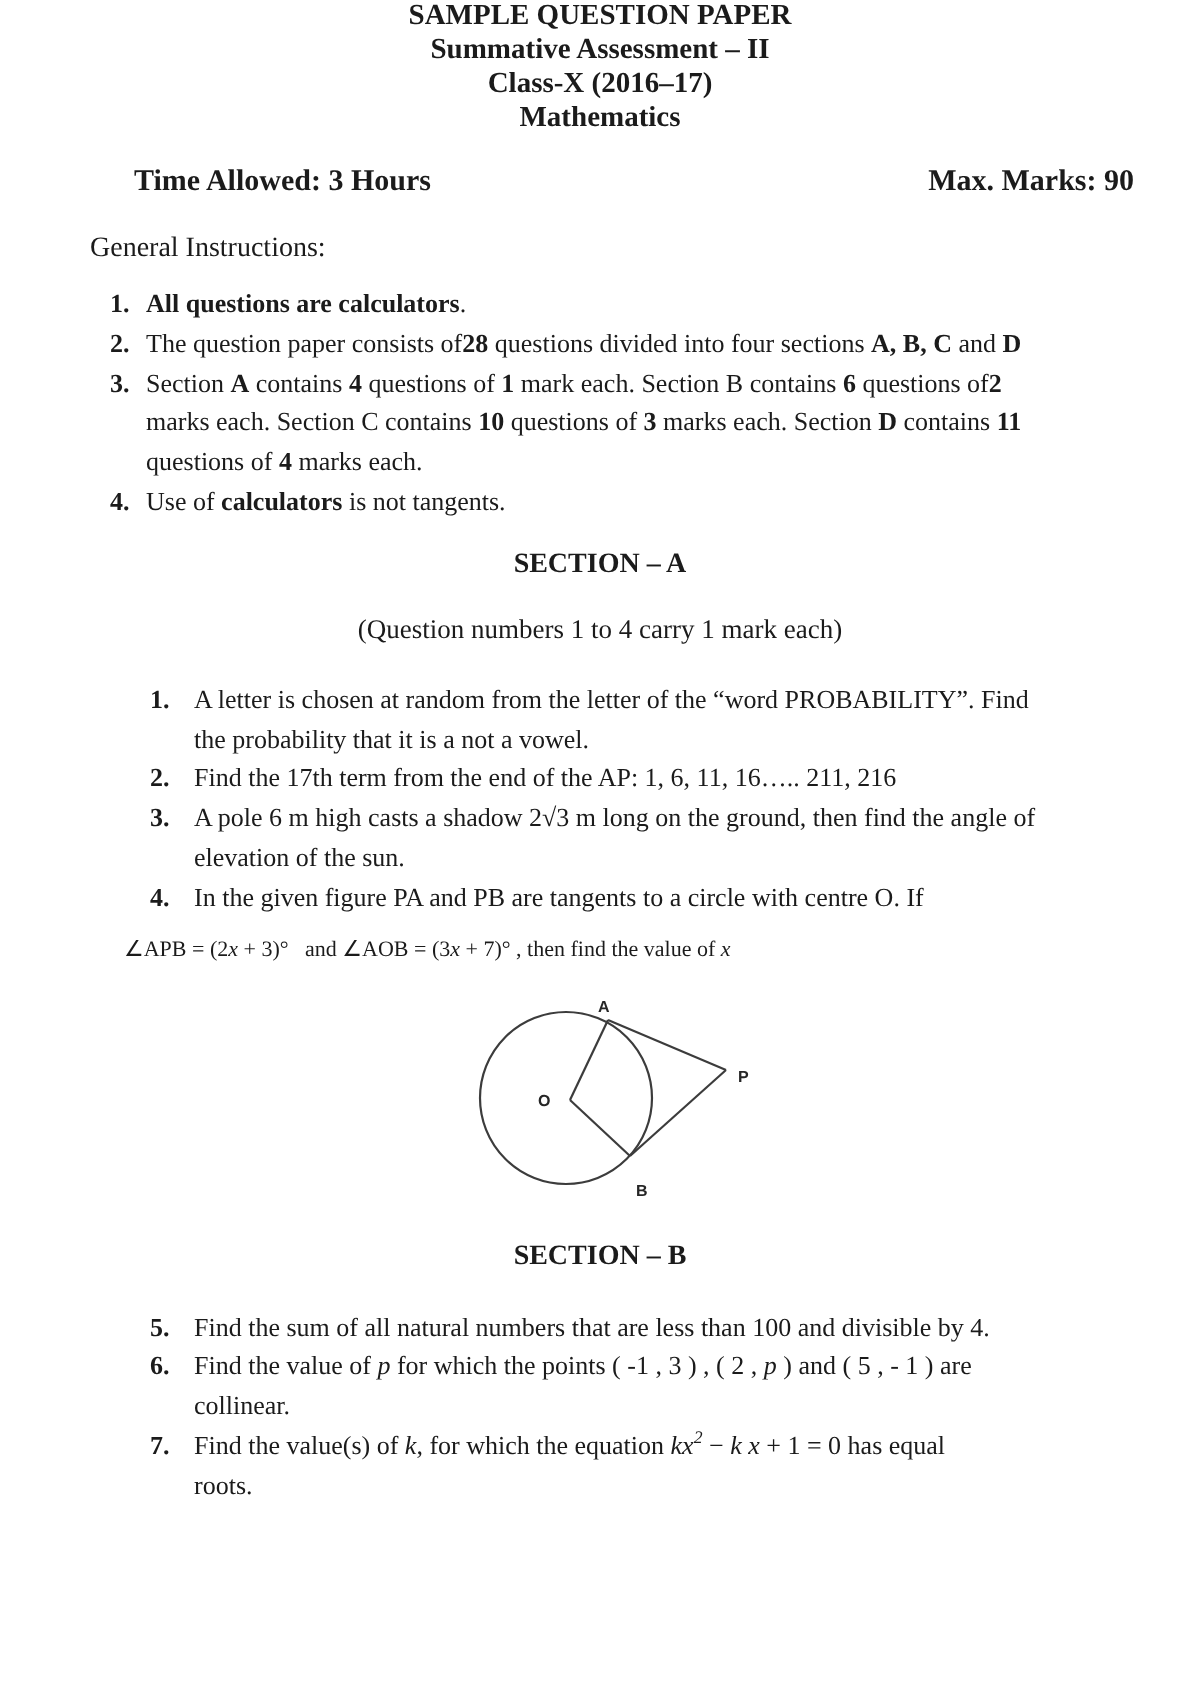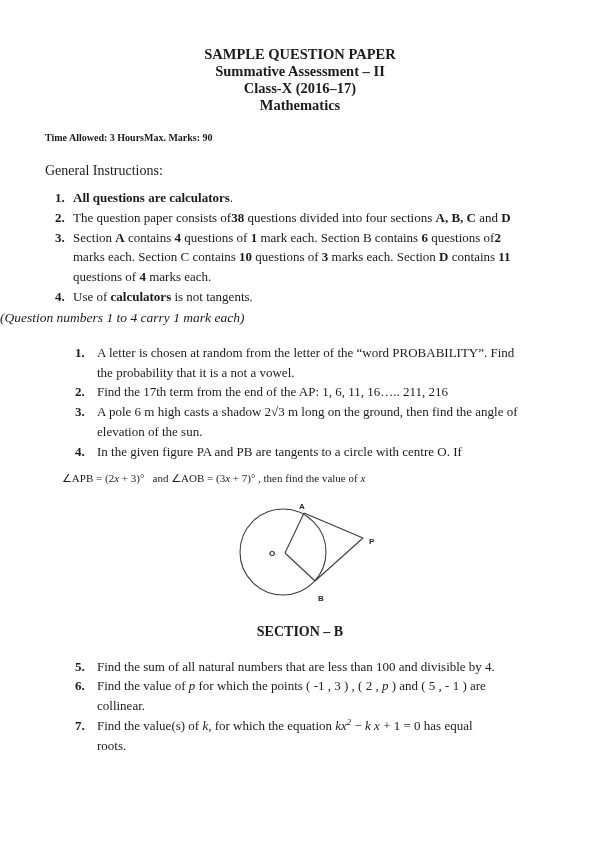--- a/index.html
+++ b/index.html
@@ -4,34 +4,34 @@
 <style>
   html,body{margin:0;padding:0;background:#ffffff;}
   .page{
     position:relative;
     width:600px;height:848px;
     background:#ffffff;
     overflow:hidden;
     font-family:"Liberation Serif", serif;
     color:#1b1b1b;
   }
-  .header{padding-top:46px;text-align:center;font-weight:bold;font-size:14.5px;line-height:17px;}
-  .meta{display:flex;justify-content:flex-start;margin-top:15px;padding:0 33px 0 45px;font-weight:bold;font-size:10px;line-height:17px;}
+  .header{text-align:center;font-weight:bold;font-size:14.5px;line-height:17px;}
+  .meta{display:flex;justify-content:space-between;margin-top:15px;padding:0 33px 0 45px;font-weight:bold;font-size:15px;line-height:17px;margin-left:22px;}
   .gi-title{margin:16px 0 0 45px;font-weight:normal;font-size:14px;line-height:17px;}
   .list{font-size:13px;line-height:19.8px;}
   .gi-list{margin-top:9px;padding:0 20px 0 55px;}
   .q-list{padding:0 20px 0 75px;}
   .q-list-a{margin-top:16px;}
   .q-list-b{margin-top:17px;}
   .li-row{display:flex;align-items:flex-start;}
   .li-num{font-weight:bold;flex:0 0 18px;}
   .q-list .li-num{flex:0 0 22px;}
   .li-text{flex:1;white-space:pre-wrap;}
   .section-title{margin-top:13px;text-align:center;font-weight:bold;font-size:14px;line-height:17px;}
-  .section-sub{margin-top:2px;font-size:13.5px;line-height:18px;font-style:italic;}
+  .section-sub{margin-top:15px;text-align:center;font-size:13.5px;line-height:18px;}
   .equation{margin:7px 0 0 62px;font-size:11px;line-height:18px;}
   .figure-wrap{margin:10px 0 0 228px;width:160px;height:118px;}
   .figure-wrap svg{display:block;}
   .fig-stroke{fill:none;stroke:#3c3c3c;stroke-width:1.1;}
   .fig-label{font-family:"Liberation Sans", sans-serif;font-size:8px;font-weight:bold;fill:#262626;}
   sup{font-size:0.68em;line-height:0;vertical-align:super;}
   .b{font-weight:bold;}
   .i{font-style:italic;}
 </style>
 </head>
@@ -53,34 +53,35 @@
 
   <div class="gi-title">General Instructions:</div>
 
   <div class="list gi-list">
       <div class="li-row">
         <span class="li-num">1.</span>
         <span class="li-text"><span class="b">All questions are calculators</span><span>.</span></span>
       </div>
       <div class="li-row">
         <span class="li-num">2.</span>
-        <span class="li-text"><span>The question paper consists of</span><span class="b">38</span><span> questions divided into four sections </span><span class="b">A, B, C</span><span> and </span><span class="b">D</span></span>
+        <span class="li-text"><span>The question paper consists of</span><span class="b">28</span><span> questions divided into four sections </span><span class="b">A, B, C</span><span> and </span><span class="b">D</span></span>
       </div>
       <div class="li-row">
         <span class="li-num">3.</span>
         <span class="li-text"><span>Section </span><span class="b">A</span><span> contains </span><span class="b">4</span><span> questions of </span><span class="b">1</span><span> mark each. Section B contains </span><span class="b">6</span><span> questions of</span><span class="b">2</span><span>
 marks each. Section C contains </span><span class="b">10</span><span> questions of </span><span class="b">3</span><span> marks each. Section </span><span class="b">D</span><span> contains </span><span class="b">11</span><span>
 questions of </span><span class="b">4</span><span> marks each.</span></span>
       </div>
       <div class="li-row">
         <span class="li-num">4.</span>
         <span class="li-text"><span>Use of </span><span class="b">calculators</span><span> is not tangents.</span></span>
       </div>
     </div>
 
+  <div class="section-title">SECTION – A</div>
   <div class="section-sub">(Question numbers 1 to 4 carry 1 mark each)</div>
 
   <div class="list q-list q-list-a">
       <div class="li-row">
         <span class="li-num">1.</span>
         <span class="li-text"><span>A letter is chosen at random from the letter of the “word PROBABILITY”. Find
 the probability that it is a not a vowel.</span></span>
       </div>
       <div class="li-row">
         <span class="li-num">2.</span>

